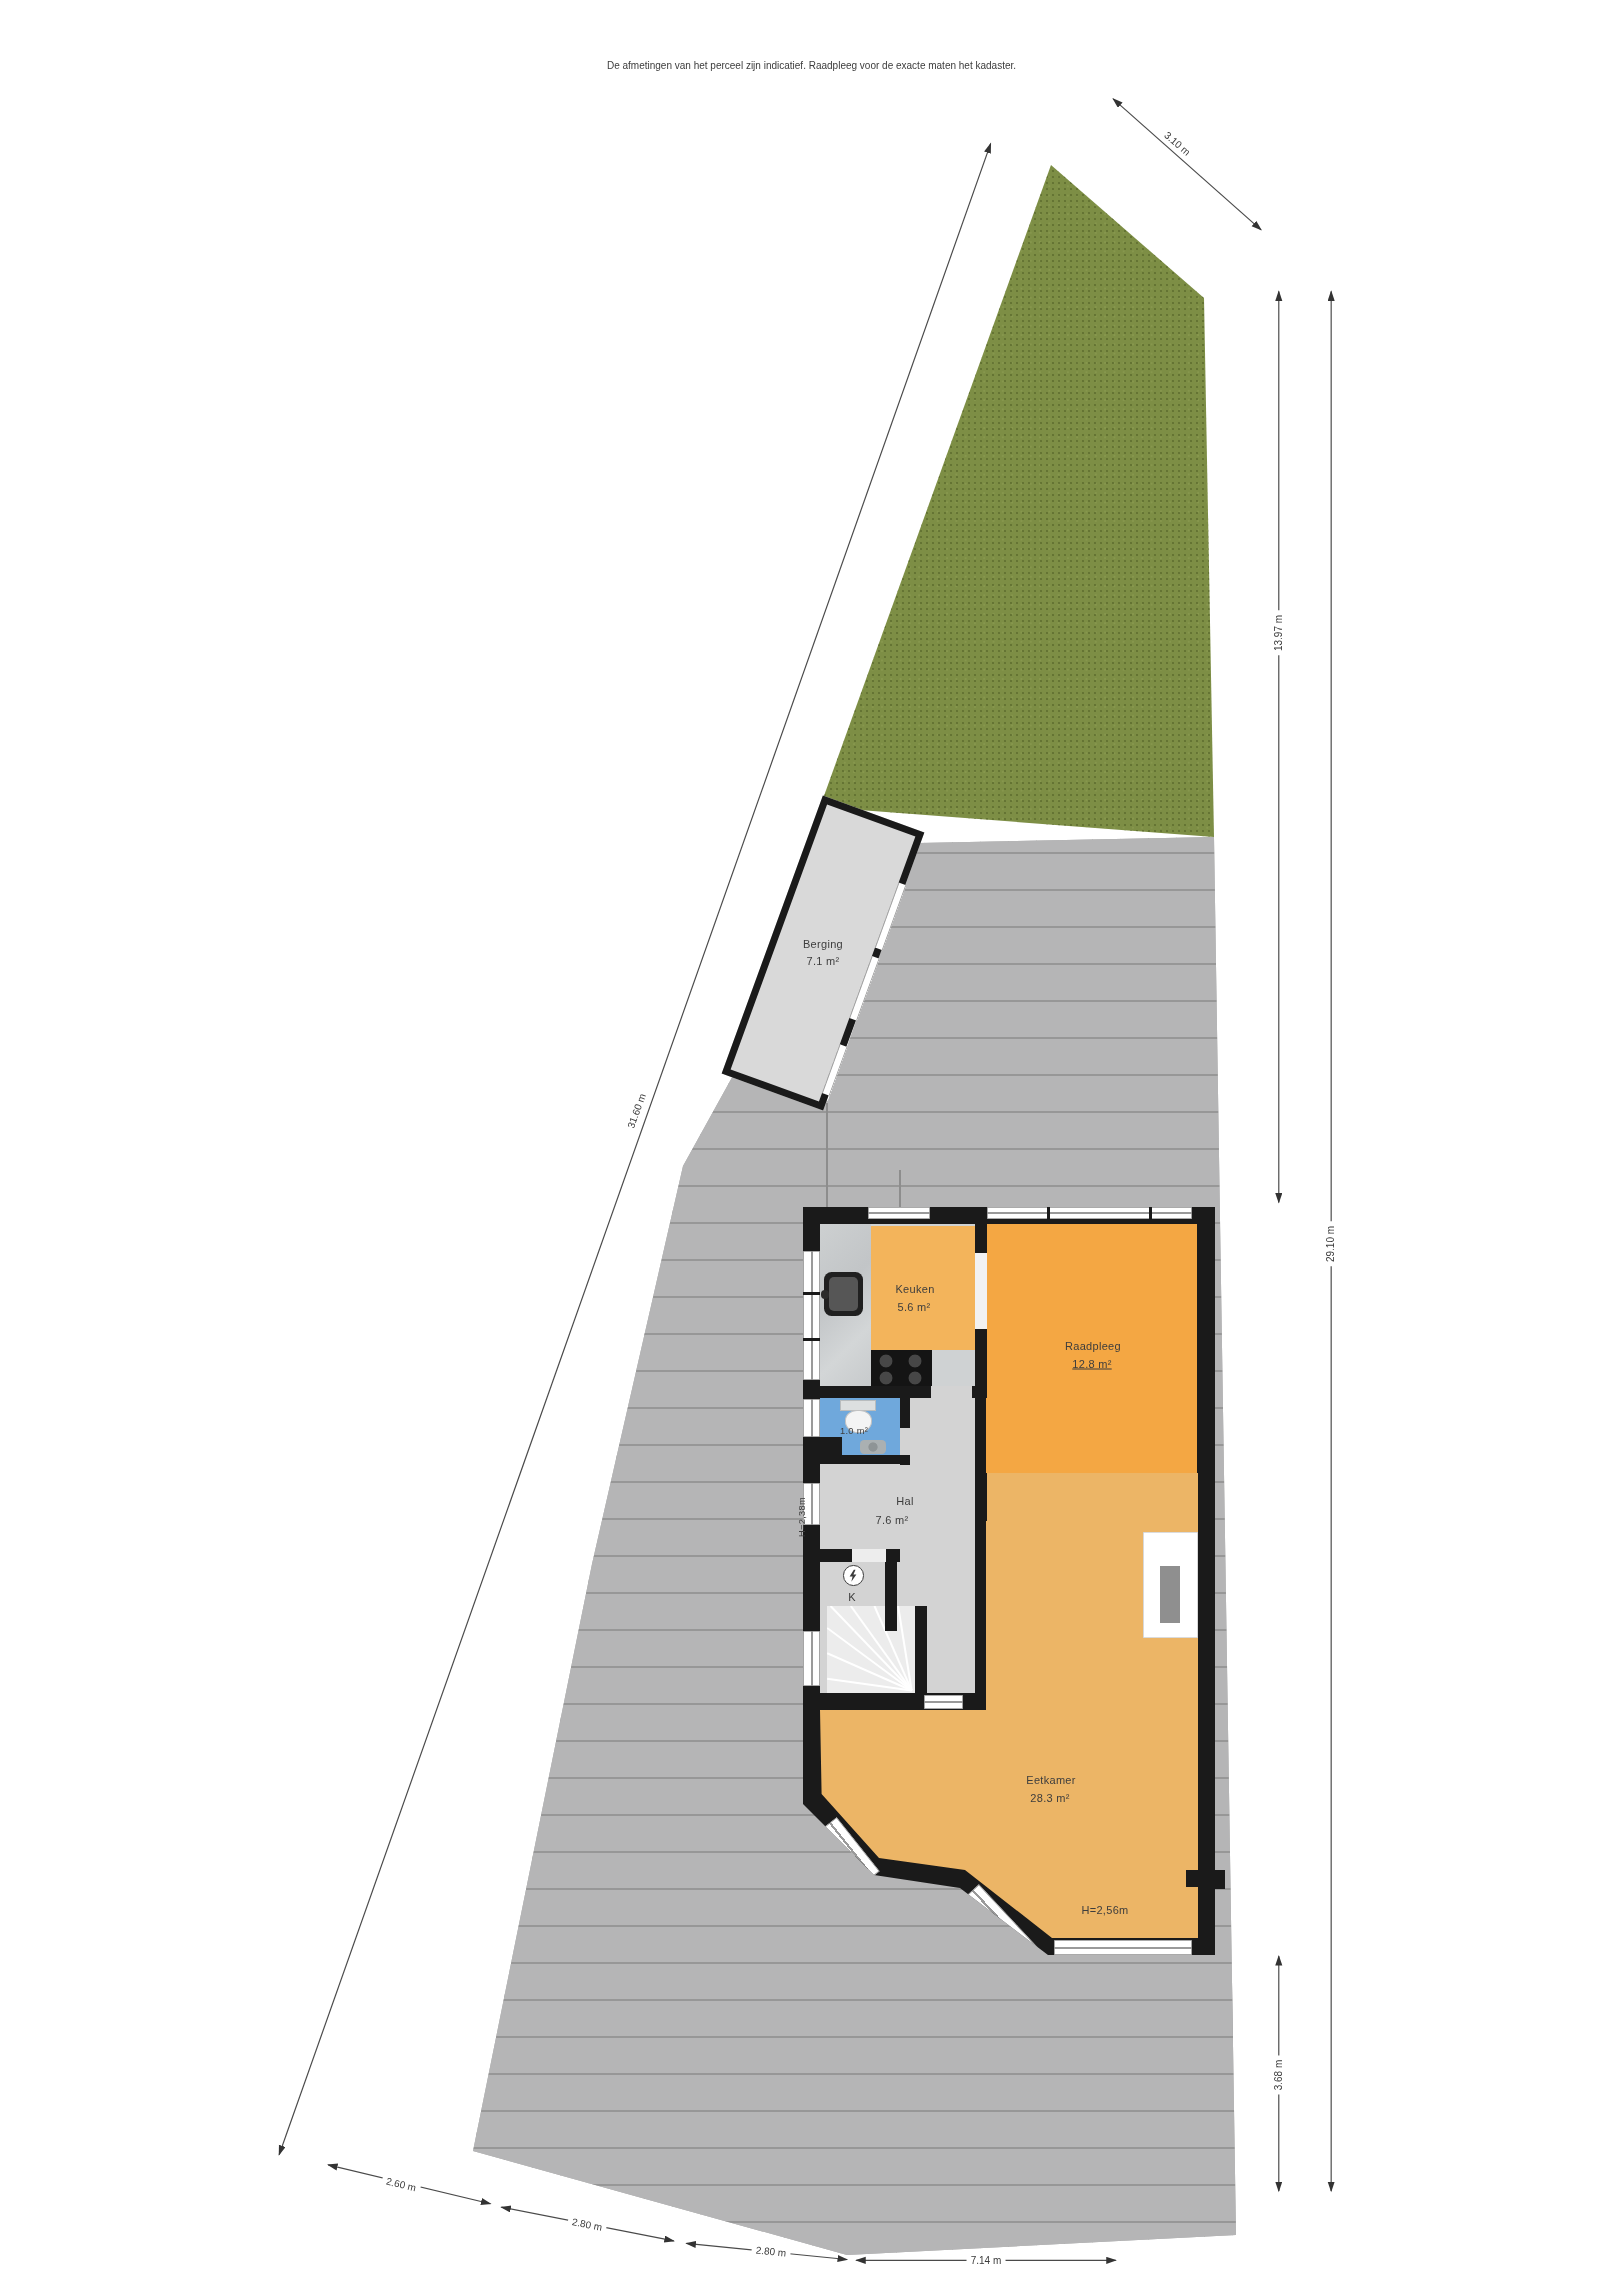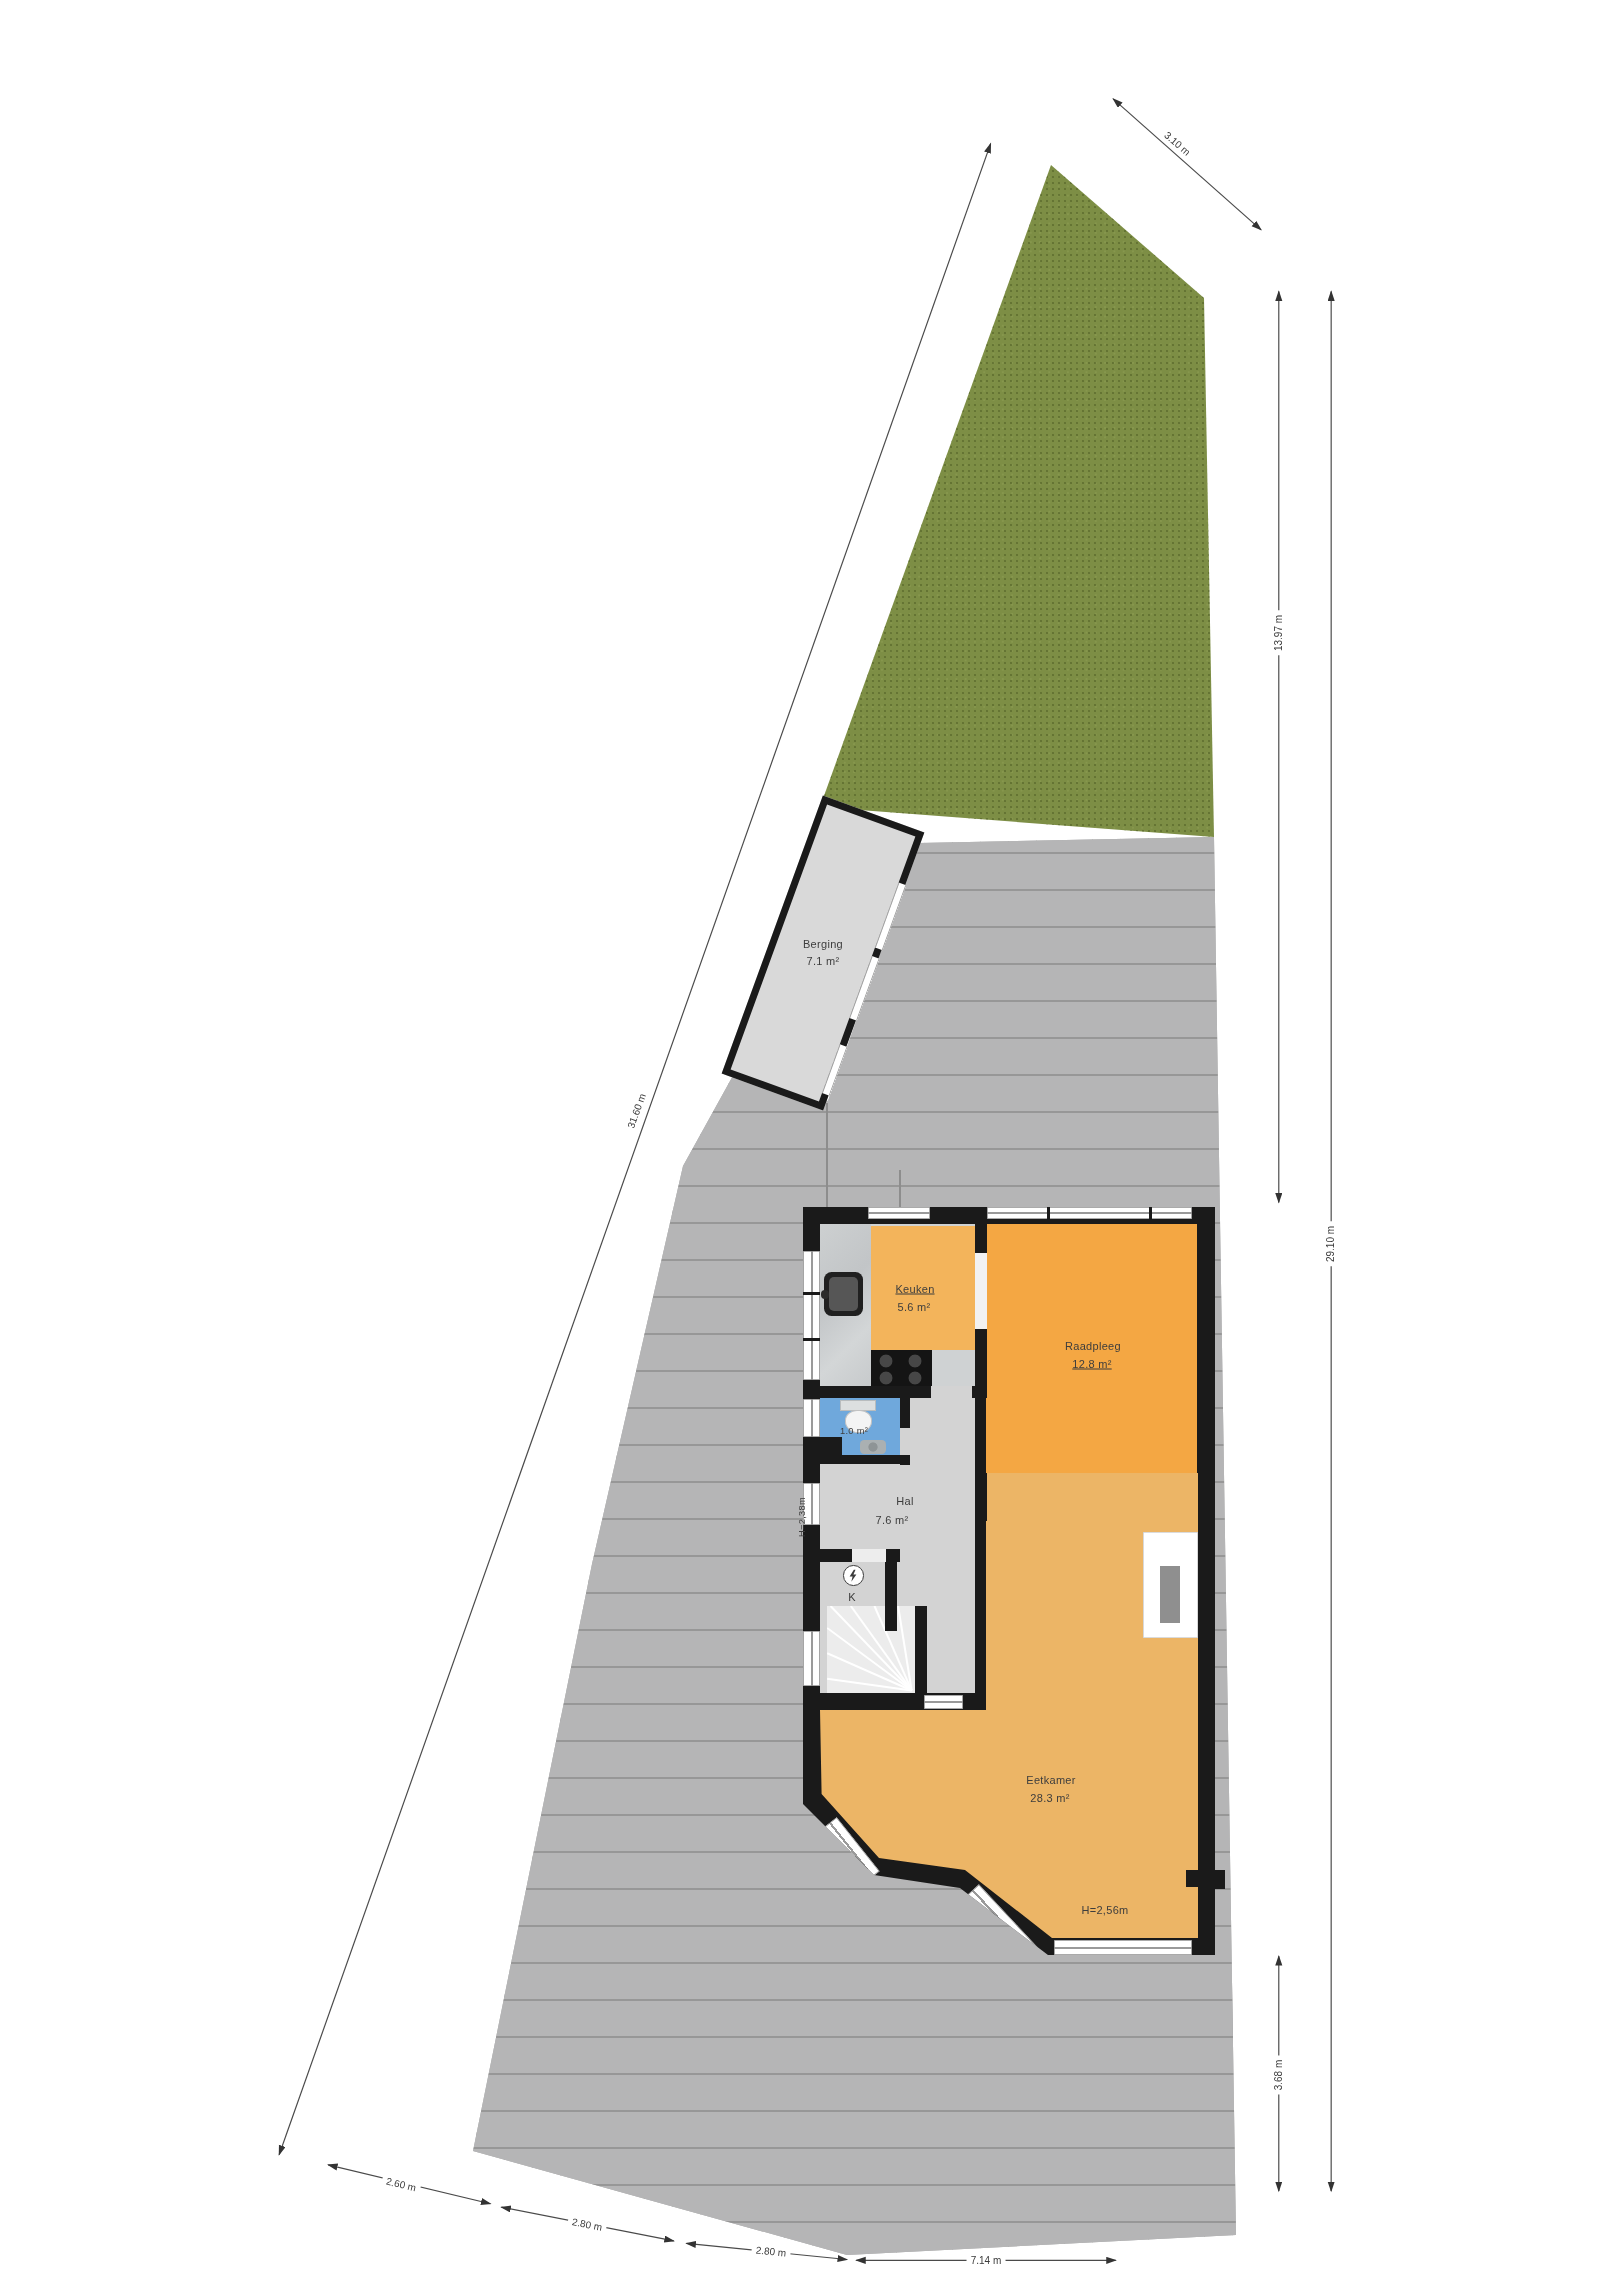--- a/index.html
+++ b/index.html
@@ -100,20 +100,21 @@
   .hal-h{transform:translate(-50%,-50%) rotate(-90deg);font-size:9.3px;background:transparent;padding:0;}
 
   svg.dims{position:absolute;left:0;top:0;pointer-events:none;}
   svg.stairs-svg{position:absolute;left:0;top:0;}
 </style>
 </head>
 <body>
 
 <div class="canvas">
 
+  <div class="page-subtitle">De afmetingen van het perceel zijn indicatief. Raadpleeg voor de exacte maten het kadaster.</div>
 
   <div class="grass"></div>
   <div class="paving"></div>
 
   <div class="fence abs" style="left:826px;top:1103px;height:104px;"></div>
   <div class="fence abs" style="left:899px;top:1170px;height:37px;"></div>
   <div class="fence abs" style="left:1060px;top:1224px;height:8.5px;"></div>
   <div class="fence abs" style="left:1119px;top:1224px;height:8.5px;"></div>
 
   <div class="berging">
@@ -224,21 +225,21 @@
   <div class="dlabel rot-310" style="left:1177px;top:144px;">3.10 m</div>
   <div class="dlabel rot-l" style="left:637px;top:1111px;">31.60 m</div>
   <div class="dlabel rot-v" style="left:1279px;top:633px;">13.97 m</div>
   <div class="dlabel rot-v" style="left:1331px;top:1244px;">29.10 m</div>
   <div class="dlabel rot-v" style="left:1279px;top:2075px;">3.68 m</div>
   <div class="dlabel rot-b1" style="left:401px;top:2185px;">2.60 m</div>
   <div class="dlabel rot-b2" style="left:587px;top:2225px;">2.80 m</div>
   <div class="dlabel rot-b3" style="left:771px;top:2252px;">2.80 m</div>
   <div class="dlabel" style="left:986px;top:2261px;">7.14 m</div>
 
-  <div class="rlabel" style="left:915px;top:1289px;text-decoration:underline;">Keuken</div>
+  <div class="rlabel" style="left:915px;top:1289px;">Keuken</div>
   <div class="rlabel" style="left:914px;top:1307px;">5.6 m²</div>
   <div class="rlabel" style="left:1093px;top:1346px;">Raadpleeg</div>
   <div class="rlabel" style="left:1092px;top:1364px;text-decoration:underline;">12.8 m²</div>
   <div class="rlabel small-label" style="left:854px;top:1431px;">1.0 m²</div>
   <div class="rlabel" style="left:905px;top:1501px;">Hal</div>
   <div class="rlabel" style="left:892px;top:1520px;">7.6 m²</div>
   <div class="rlabel" style="left:1051px;top:1780px;">Eetkamer</div>
   <div class="rlabel" style="left:1050px;top:1798px;">28.3 m²</div>
   <div class="rlabel hal-h" style="left:802px;top:1517px;">H=2,38m</div>
   <div class="rlabel" style="left:1105px;top:1910px;">H=2,56m</div>

